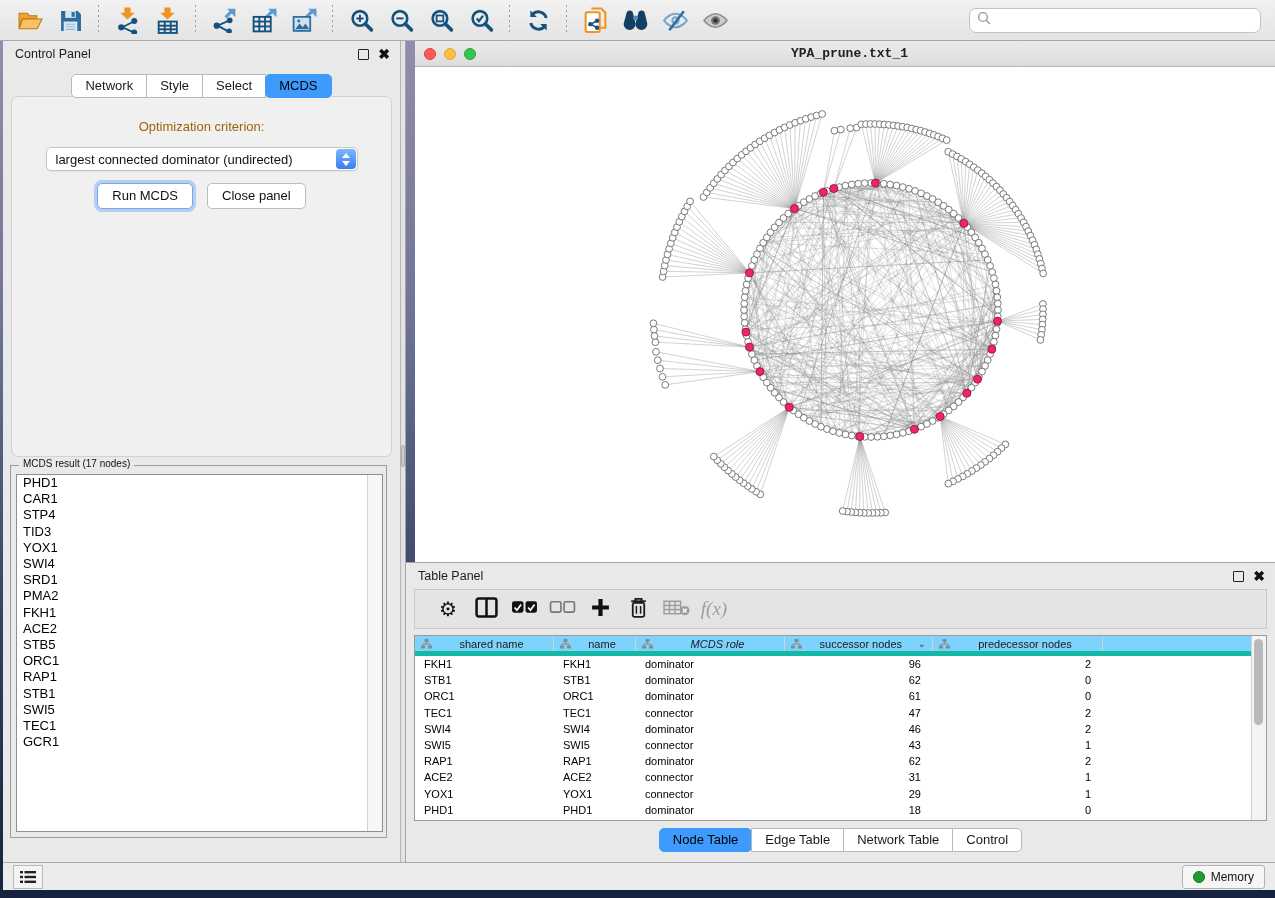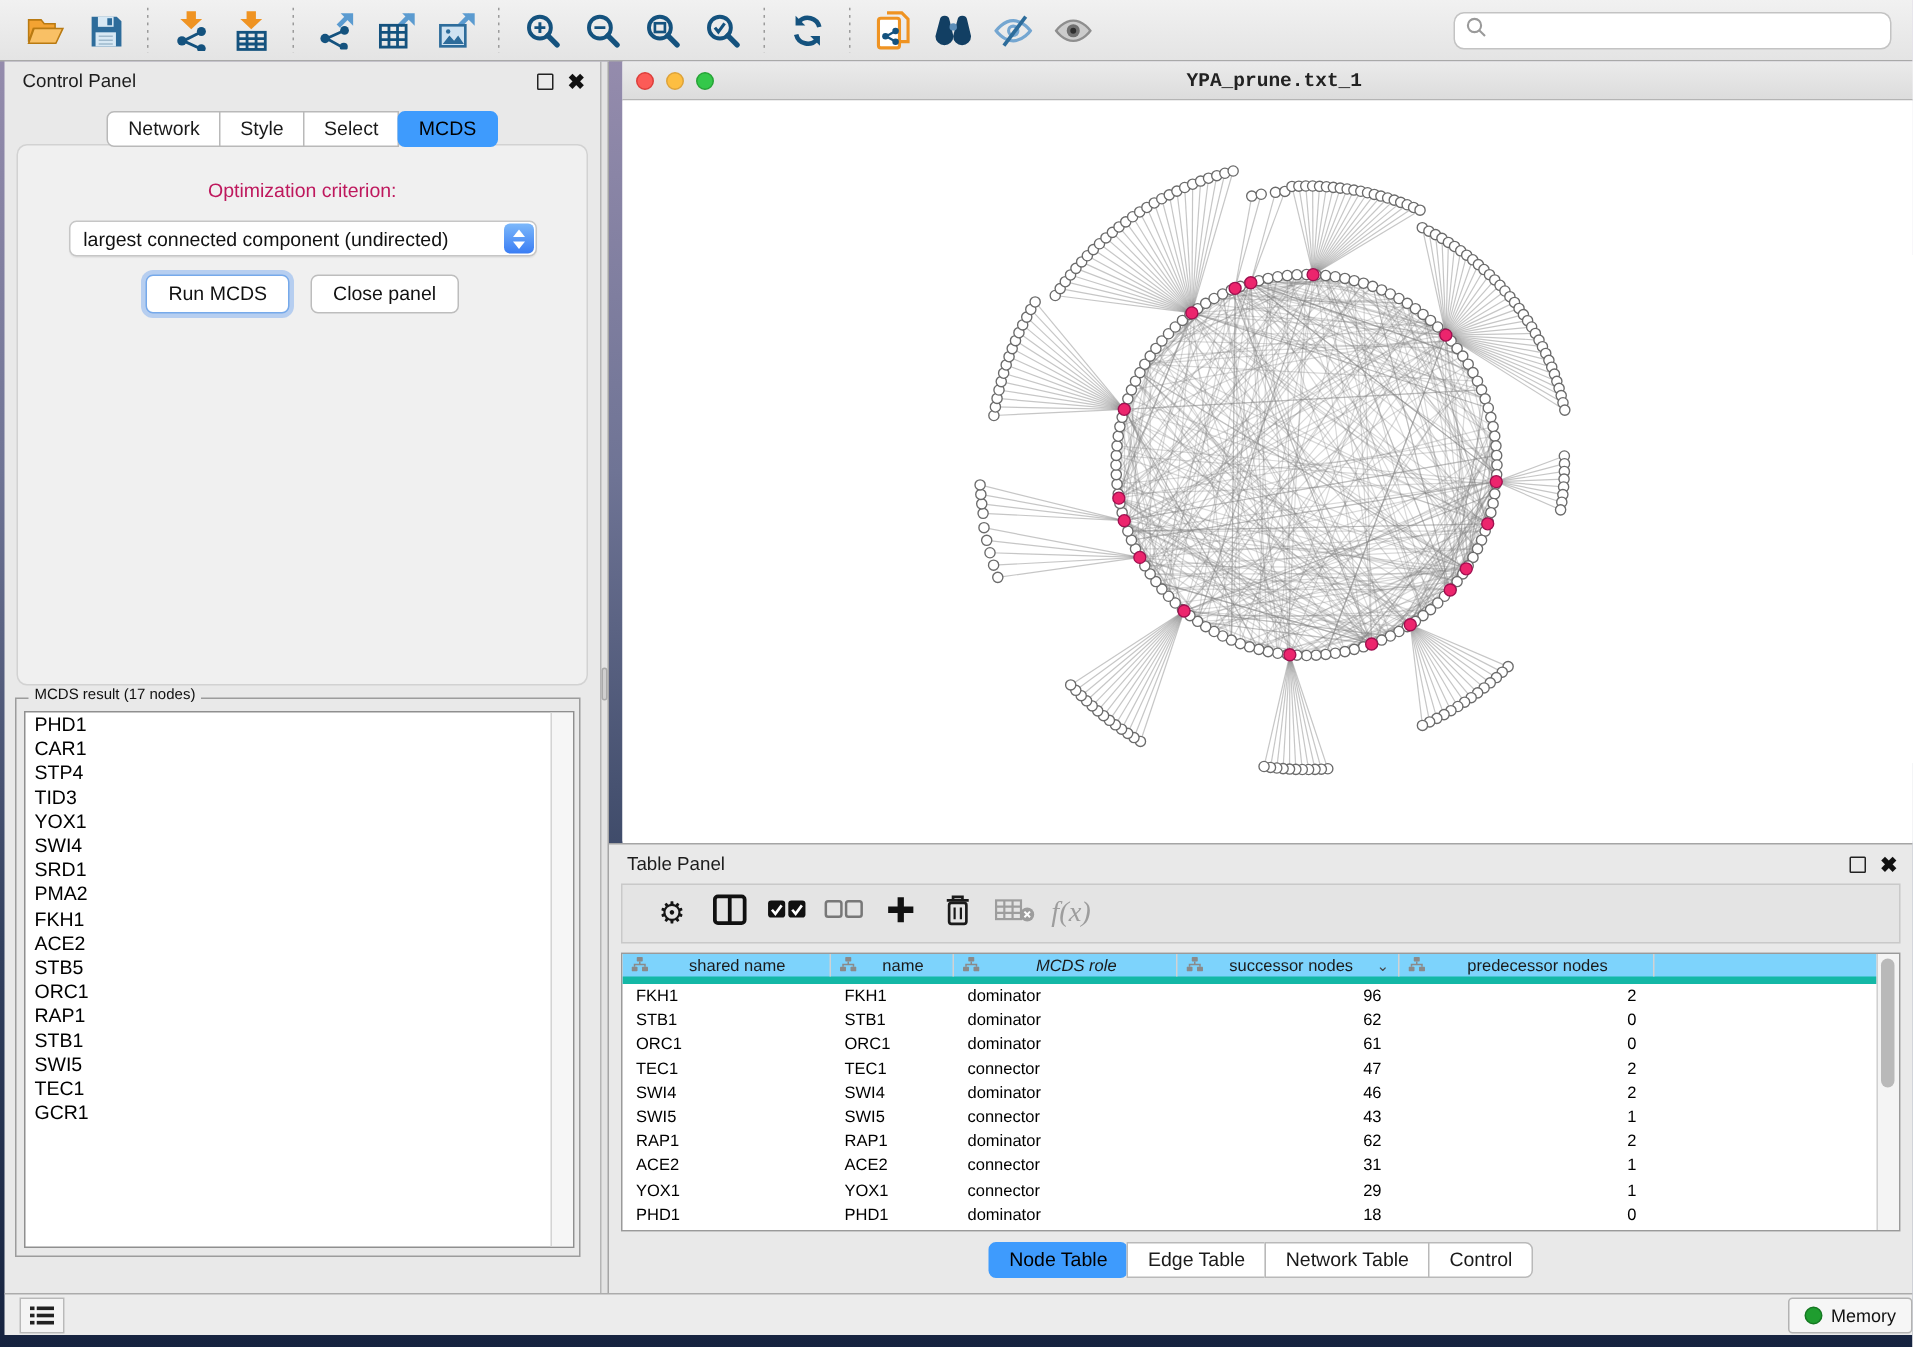--- a/index.html
+++ b/index.html
@@ -41,21 +41,21 @@
 
   #cp-tabs { position:absolute; left:0; top:33px; width:397px; display:flex; justify-content:center; z-index:3; }
   .seg-tab { font-size:13px; padding:3px 13px 4px; background:#fff; border:1px solid #b9b9b9; color:#1a1a1a;
     margin-left:-1px; cursor:default; }
   .seg-tab:first-child { border-top-left-radius:5px; border-bottom-left-radius:5px; margin-left:0; }
   .seg-tab:last-child { border-top-right-radius:5px; border-bottom-right-radius:5px; }
   .seg-tab.active { background:#3e9bfd; border-color:#3e9bfd; color:#000000; border-radius:5px; }
 
   #cp-inset { position:absolute; left:8px; top:55px; width:381px; height:361px; background:#f0f0f0;
     border:1px solid #d2d2d2; border-radius:7px; }
-  #opt-label { text-align:center; margin-top:22px; font-size:13px; color:#be185d; }
+  #opt-label { text-align:center; margin-top:22px; font-size:13px; color:#a16207; }
   #opt-select { margin:13px auto 0; width:312px; height:24px; background:#fff; border:1px solid #c6c6c6;
     border-radius:5px; display:flex; align-items:center; padding-left:9px; position:relative;
     box-shadow:0 1px 1px rgba(0,0,0,.06); }
   #opt-select .sel-text { font-size:13px; color:#111; }
   #opt-select .stepper { position:absolute; right:1px; top:1px; width:20px; height:20px; border-radius:4px;
     background:linear-gradient(#7cb8fa,#3a7df4); display:flex; flex-direction:column; align-items:center; justify-content:center; gap:1px; }
   .stepper svg { display:block; }
   #cp-buttons { display:flex; justify-content:center; gap:14px; margin-top:12px; }
   .push-btn { font-size:13px; color:#111; background:#fff; border:1px solid #bdbdbd; border-radius:5px;
     padding:4px 14px 5px; cursor:default; }
@@ -98,21 +98,21 @@
   .t-cell { font-size:11px; color:#000; white-space:nowrap; overflow:hidden; }
   .t-cell.num { text-align:right; }
   #table-vscroll { position:absolute; right:0; top:0; width:15px; height:100%; background:#f4f4f4; border-left:1px solid #d0d0d0; }
   #table-vscroll .thumb { position:absolute; left:2px; top:3px; width:9px; height:86px; background:#b9b9b9; border-radius:5px; }
 
   #tp-tabs { display:flex; justify-content:center; margin-top:7px; }
 
   
   #status-list-btn { margin-left:10px; width:30px; height:24px; background:#f4f4f4; border:1px solid #b9b9b9;
     display:flex; align-items:center; justify-content:center; }
-  #memory-btn { margin-left:auto; height:24px; background:#f6f6f6; border:1px solid #b3b3b3;
+  #memory-btn { margin-left:auto; margin-right:10px; height:24px; background:#f6f6f6; border:1px solid #b3b3b3;
     border-radius:3px; display:flex; align-items:center; gap:6px; padding:0 10px; }
   #memory-dot { width:12px; height:12px; border-radius:50%; background:#1f9d2f; border:1px solid #157822; }
   #memory-label { font-size:12px; color:#111; }
 </style>
 </head>
 <body>
 
 <div id="screen">
 
   <div id="toolbar">
@@ -333,21 +333,21 @@
     </div>
     <div id="cp-tabs">
         <div class="seg-tab">Network</div>
         <div class="seg-tab">Style</div>
         <div class="seg-tab">Select</div>
         <div class="seg-tab active">MCDS</div>
       </div>
     <div id="cp-inset">
       <div id="opt-label">Optimization criterion:</div>
       <div id="opt-select">
-        <span class="sel-text">largest connected component (undirected)</span>
+        <span class="sel-text">largest connected dominator (undirected)</span>
         <span class="stepper">
           <svg width="10" height="7" viewBox="0 0 10 7">
               <path d="M1 6l4-5 4 5z" fill="#fff"></path>
             </svg>
           <svg width="10" height="7" viewBox="0 0 10 7">
               <path d="M1 1l4 5 4-5z" fill="#fff"></path>
             </svg>
         </span>
       </div>
       <div id="cp-buttons">

